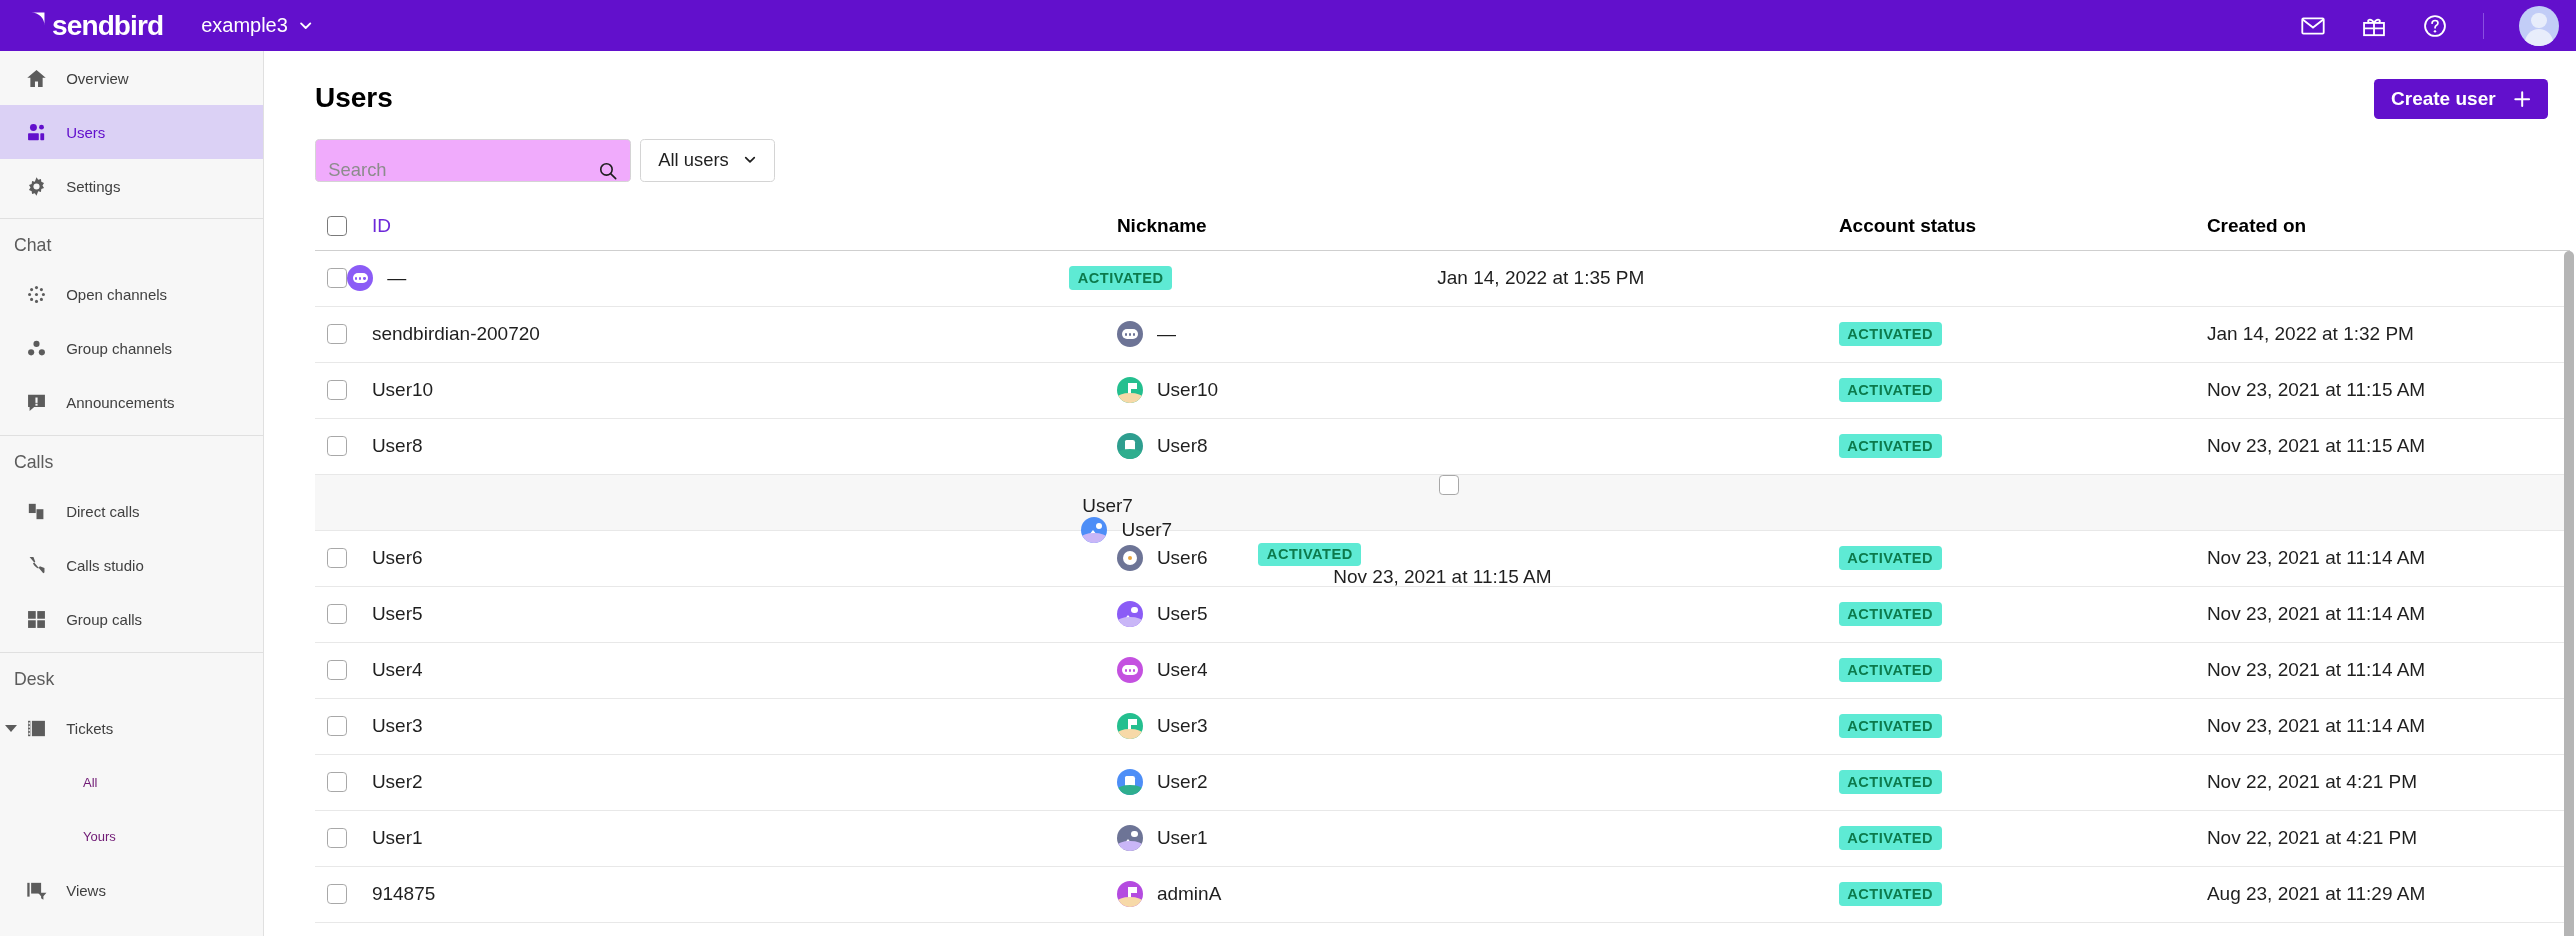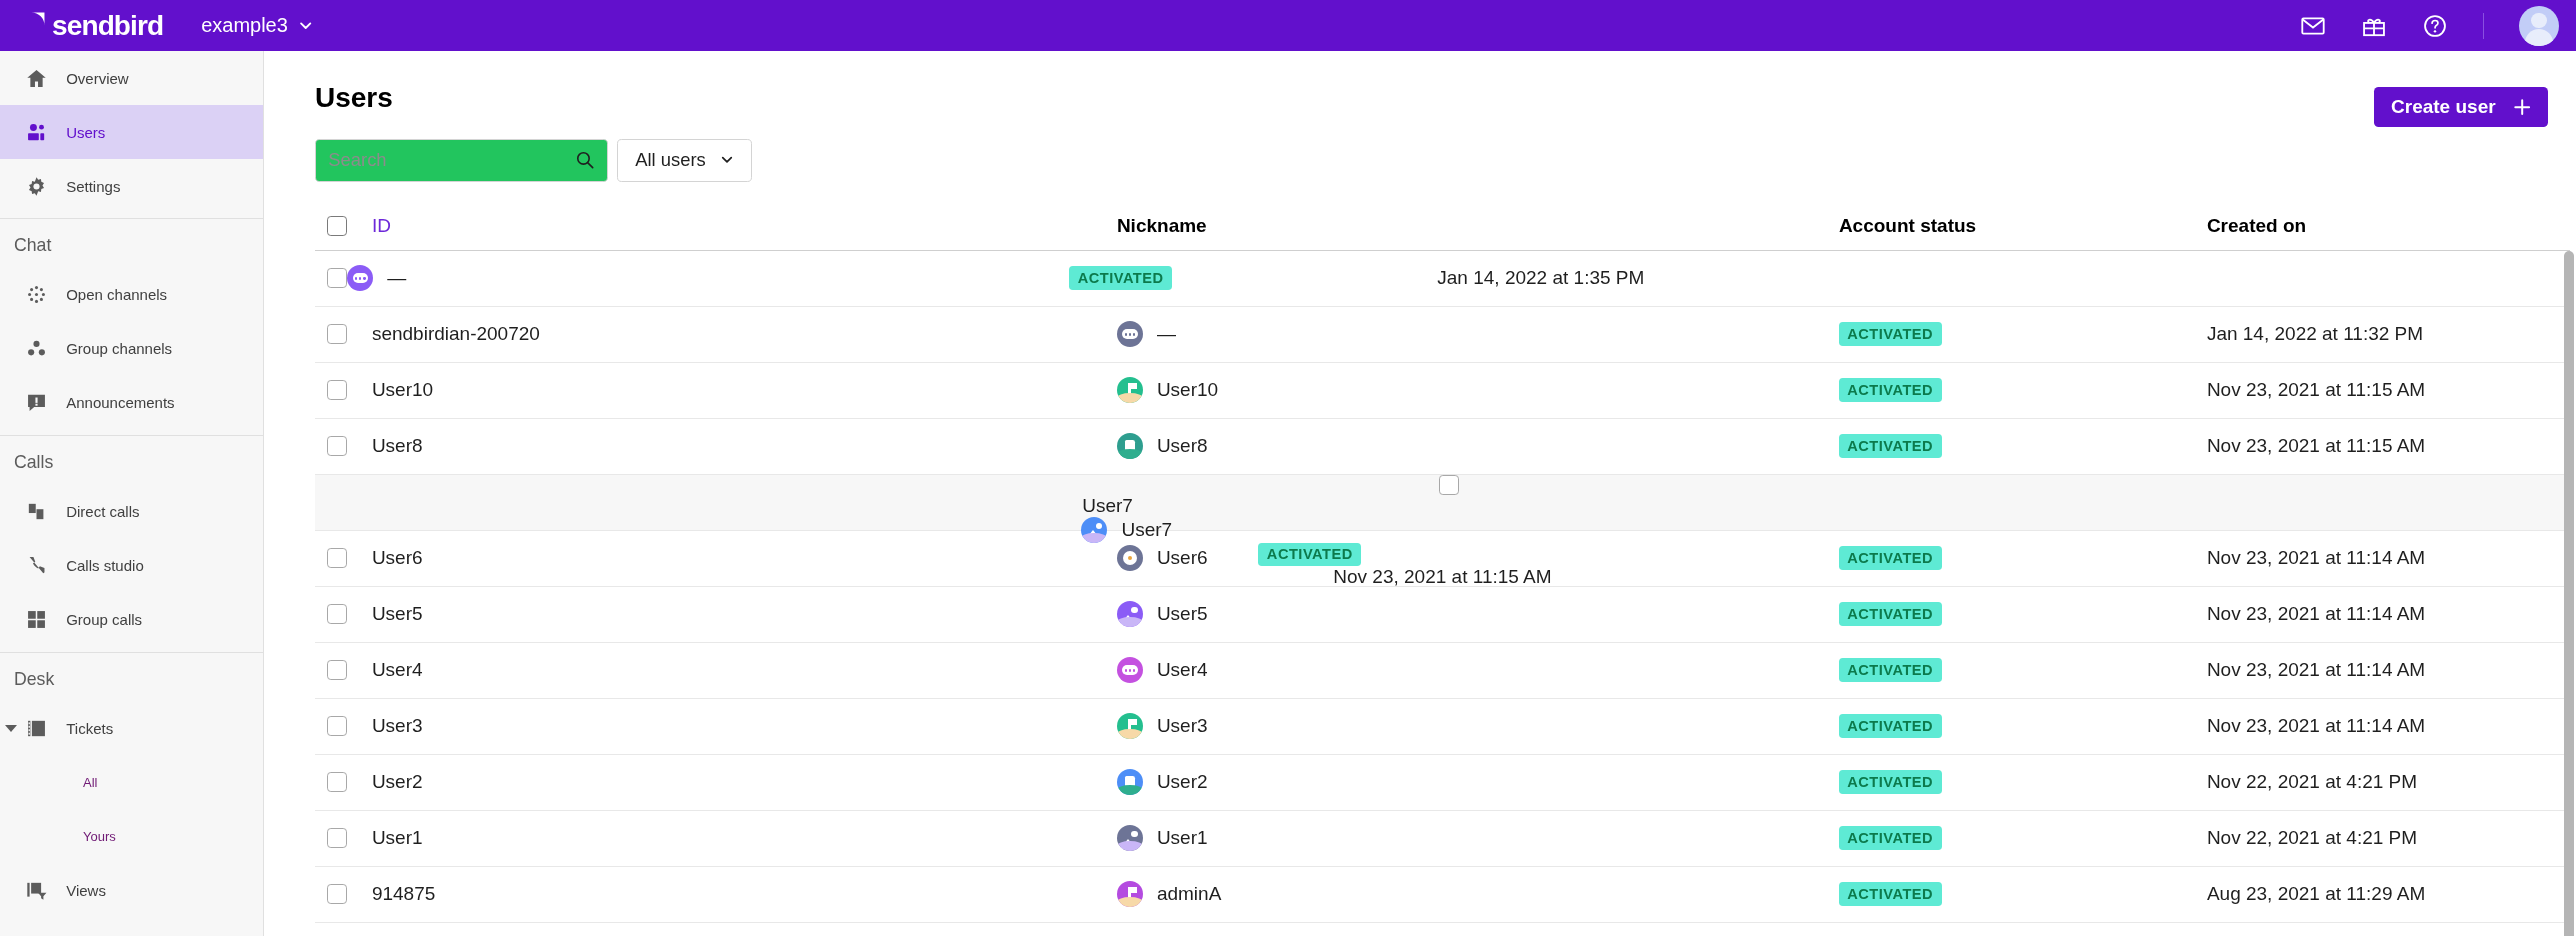--- a/index.html
+++ b/index.html
@@ -85,36 +85,36 @@
   
   .main {
     position: absolute; top: 51px; left: 264px;
     width: 2312px; height: 886px; background: #fff; overflow: hidden;
   }
   .page-title {
     font-size: 28px; font-weight: 700; color: #000;
     margin-left: 51px; margin-top: 31px;
   }
   .create-btn {
-    position: absolute; right: 28px; top: 36px;
+    position: absolute; right: 28px; top: 28px;
     height: 40px; background: #6210CC; border: none; border-radius: 4.6px;
     color: #fff; font-size: 19px; font-family: "Liberation Sans", sans-serif;
     font-weight: 600; padding: 0 17px;
     display: flex; align-items: center; gap: 17px; cursor: pointer;
   }
   .plus-ico { width: 18.4px; height: 18.4px; display: block; }
 
   .toolbar {
     display: flex; align-items: center; gap: 9.2px;
     margin-left: 51px; margin-top: 24.6px;
   }
   .search-box {
-    width: 293px; height: 43px; border: 0.8px solid #D4D4D4;
-    border-radius: 4.6px; display: flex; align-items: center;
-    padding: 0 12.3px; background: #22c55e;
+    width: 316px; height: 43px; border: 0.8px solid #D4D4D4;
+    border-radius: 4.6px; display: flex; align-items: flex-end;
+    padding: 0 12.3px; background: #f0abfc;
   }
   .search-box input {
     flex: 1; border: none; outline: none; font-size: 18.4px;
     color: #404040; font-family: "Liberation Sans", sans-serif; background: transparent;
   }
   .search-box input::placeholder { color: #8C8C8C; }
   .mag-ico { width: 20px; height: 20px; display: block; cursor: pointer; }
   .filter-box {
     height: 43px; border: 0.8px solid #D4D4D4; border-radius: 4.6px;
     display: flex; align-items: center; gap: 14px;
@@ -462,21 +462,21 @@
             <span class="bubble"></span>
             <span class="bdots">
               <i style="background:#6D7496"></i>
               <i style="background:#6D7496"></i>
               <i style="background:#6D7496"></i>
             </span>
           </span>
           <span class="dash">—</span>
         </span>
         <span class="c-status"><span class="badge">ACTIVATED</span></span>
-        <span class="c-date">Jan 14, 2022 at 11:32 PM</span>
+        <span class="c-date">Jan 14, 2022 at 1:32 PM</span>
       </div>
       <div class="trow">
         <span class="cb"></span>
         <span class="c-id">User10</span>
         <span class="c-nick">
           <span class="av" style="background:#24BF8F">
             <span class="flag"></span>
             <span class="flagf"></span>
             <span class="land" style="background:#F7D9A8"></span>
           </span>

